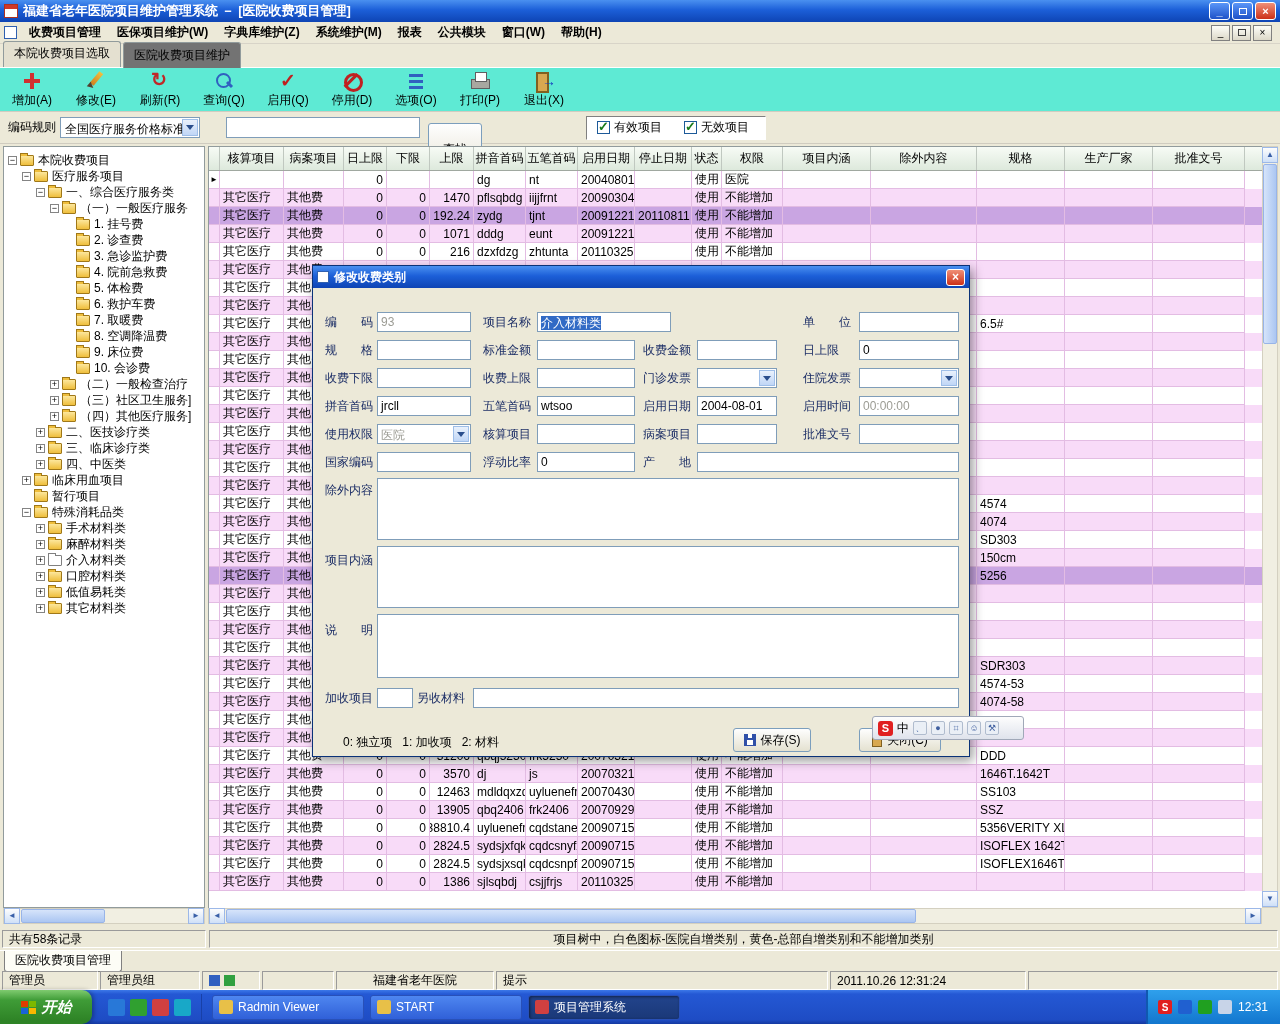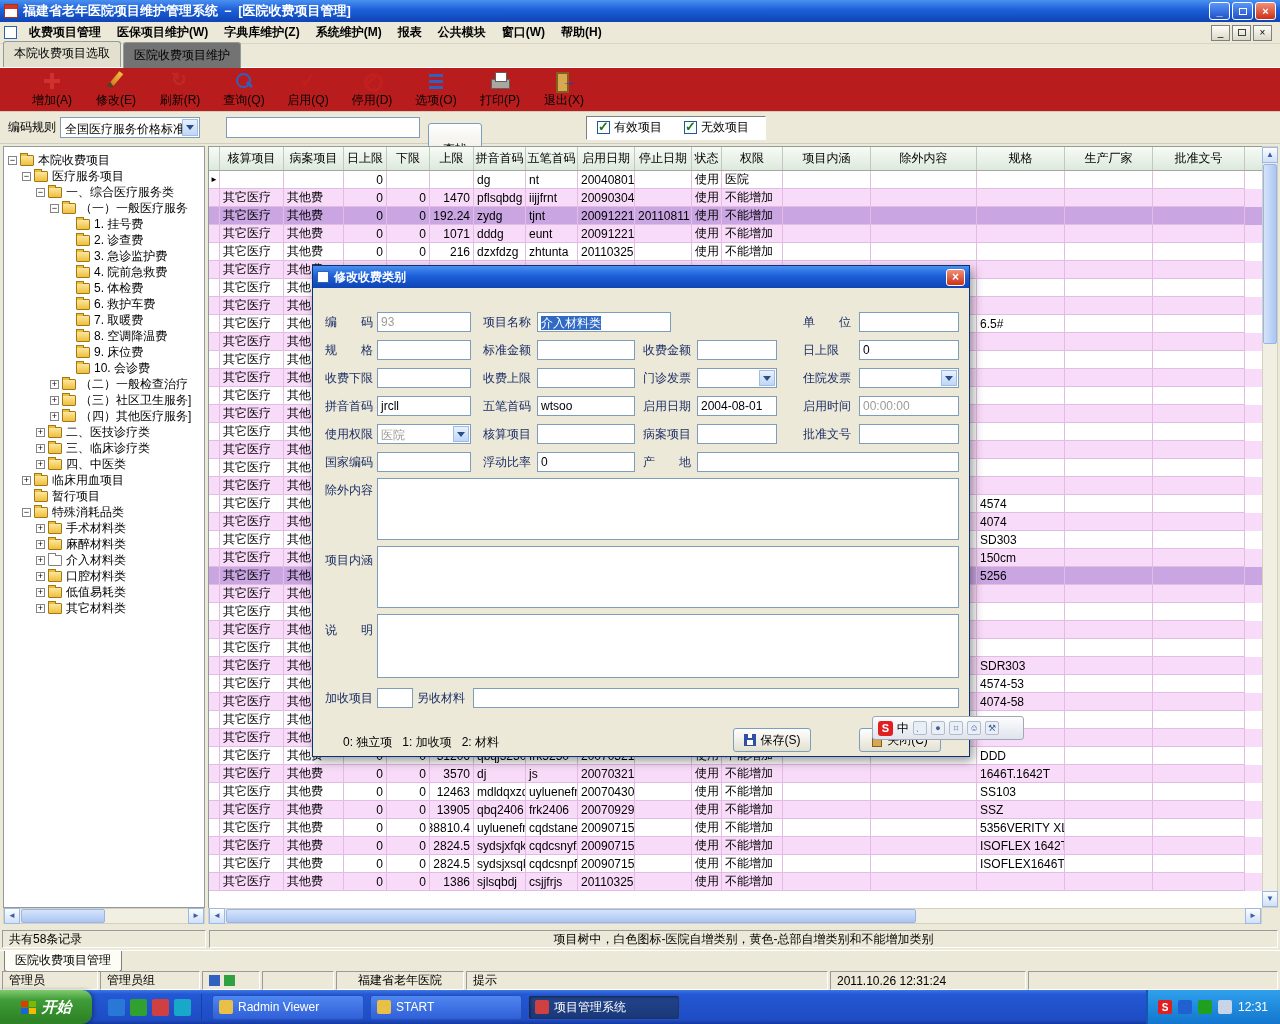--- a/index.html
+++ b/index.html
@@ -30,22 +30,22 @@
     display:flex; align-items:center; justify-content:center; font-size:10px; line-height:1; }
 
   
   .tabrow { position:absolute; left:0; top:44px; width:1280px; height:24px; background:#ECE9D8;
     display:flex; align-items:flex-end; padding-left:3px; border-bottom:1px solid #fff; }
   .tab { border:1px solid #919B9C; border-bottom:none; border-radius:3px 3px 0 0; padding:3px 10px 4px;
     margin-right:2px; background:#E4E0D0; white-space:nowrap; }
   .tab.active { background:#737373; position:relative; top:1px; padding-top:4px; }
 
   
-  .toolbar { position:absolute; left:0; top:68px; width:1280px; height:44px; background:#b91c1c;
-    border-bottom:1px solid #D0CCC0; display:flex; align-items:center; padding-left:24px; gap:8px; }
+  .toolbar { position:absolute; left:0; top:68px; width:1280px; height:44px; background:#5eead4;
+    border-bottom:1px solid #D0CCC0; display:flex; align-items:center; padding-left:4px; gap:8px; }
   .tb-btn { width:56px; height:42px; display:flex; flex-direction:column; align-items:center; justify-content:center; gap:1px; }
   .tb-lbl { font-size:12px; white-space:nowrap; }
   .tb-icon { width:20px; height:20px; position:relative; flex:none;}
   .ic-plus::before { content:""; position:absolute; left:8px; top:2px; width:4px; height:16px; background:#D03030;}
   .ic-plus::after  { content:""; position:absolute; left:2px; top:8px; width:16px; height:4px; background:#D03030;}
   .ic-edit::before { content:""; position:absolute; left:8px; top:0px; width:5px; height:15px;
      background:linear-gradient(#F0C040,#D08020); transform:rotate(40deg); }
   .ic-edit::after { content:""; position:absolute; left:2px; top:12px; border-left:6px solid #504030;
      border-top:3px solid transparent; border-bottom:3px solid transparent; transform:rotate(40deg);}
   .ic-refresh::before { content:"↻"; position:absolute; left:1px; top:-1px; font-size:19px; font-weight:bold; color:#C02828; line-height:20px;}
@@ -119,21 +119,21 @@
 
   
   .sunken { border:1px solid; border-color:#9A9A9A #FFF #FFF #9A9A9A; background:#ECE9D8; display:flex; align-items:center; padding:0 6px; overflow:hidden; white-space:nowrap;}
   .status1 { position:absolute; left:0; top:930px; width:1280px; height:18px; display:flex; gap:3px; padding:0 2px;}
   .s1a { width:204px; flex:none;}
   .s1b { flex:1; justify-content:center;}
   .btabrow { position:absolute; left:0; top:950px; width:1280px; height:21px; background:#ECE9D8; border-top:1px solid #fff; display:flex; align-items:center; padding-left:4px;}
   .btab { border:1px solid #808080; background:#FDFDF6; padding:1px 10px 2px; border-radius:0 0 3px 3px; border-top:none;}
   .status2 { position:absolute; left:0; top:971px; width:1280px; height:19px; display:flex; gap:2px; padding:0 2px;}
   .st-c1{width:96px;flex:none}.st-c2{width:100px;flex:none}.st-c3{width:58px;flex:none;gap:4px}
-  .st-c4{width:72px;flex:none}.st-c5{width:128px;flex:none;justify-content:center}
+  .st-c4{width:72px;flex:none}.st-c5{width:158px;flex:none;justify-content:center}
   .st-c6{flex:1}.st-c7{width:196px;flex:none}.st-c8{width:250px;flex:none}
   .mini-ic { width:11px; height:11px; flex:none;}
 
   
   .taskbar { position:absolute; left:0; top:990px; width:1280px; height:34px;
     background:linear-gradient(180deg,#3C78E8 0%,#2458D4 12%,#1E4CC4 88%,#1438A0 100%);
     display:flex; align-items:center; }
   .startbtn { height:34px; width:92px; flex:none; border-radius:0 10px 10px 0;
     background:linear-gradient(180deg,#7FCB6F 0%,#3F9C37 30%,#2E8326 90%);
     color:#fff; font-size:15px; font-weight:bold; font-style:italic;

